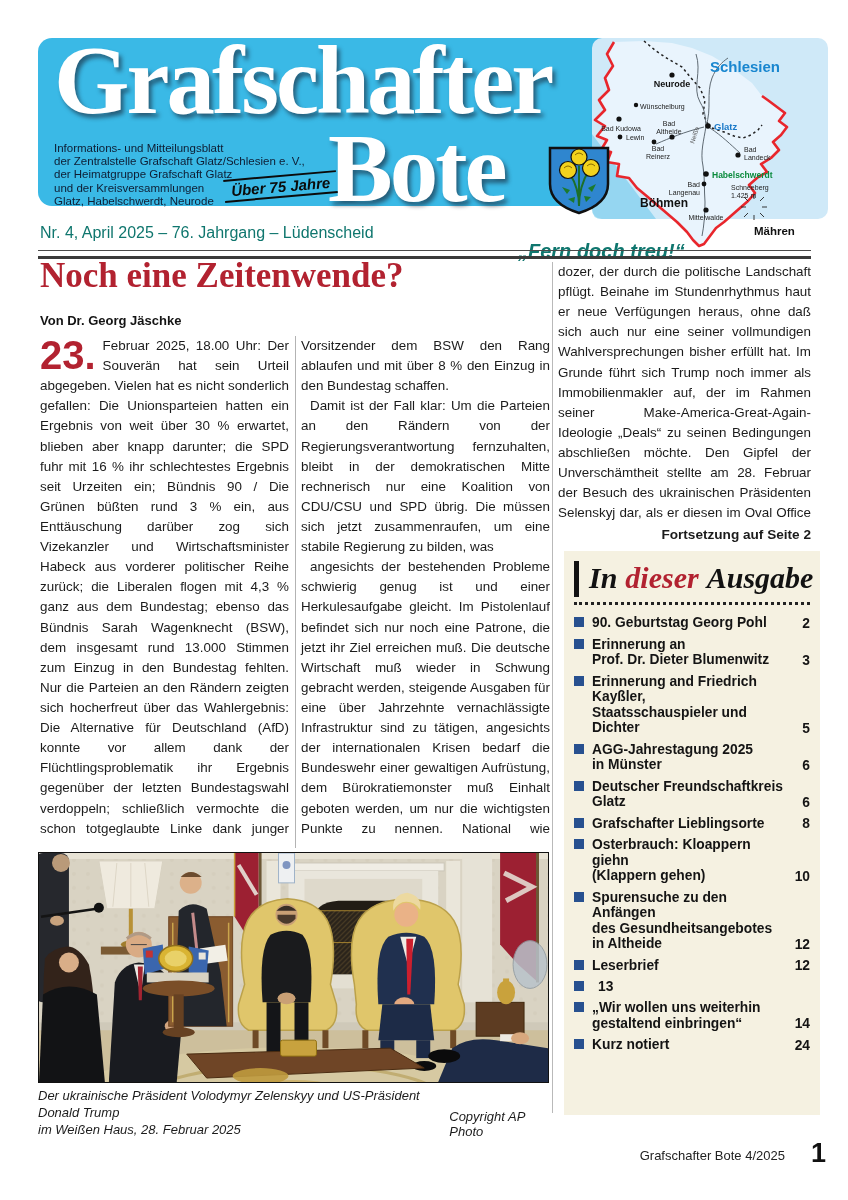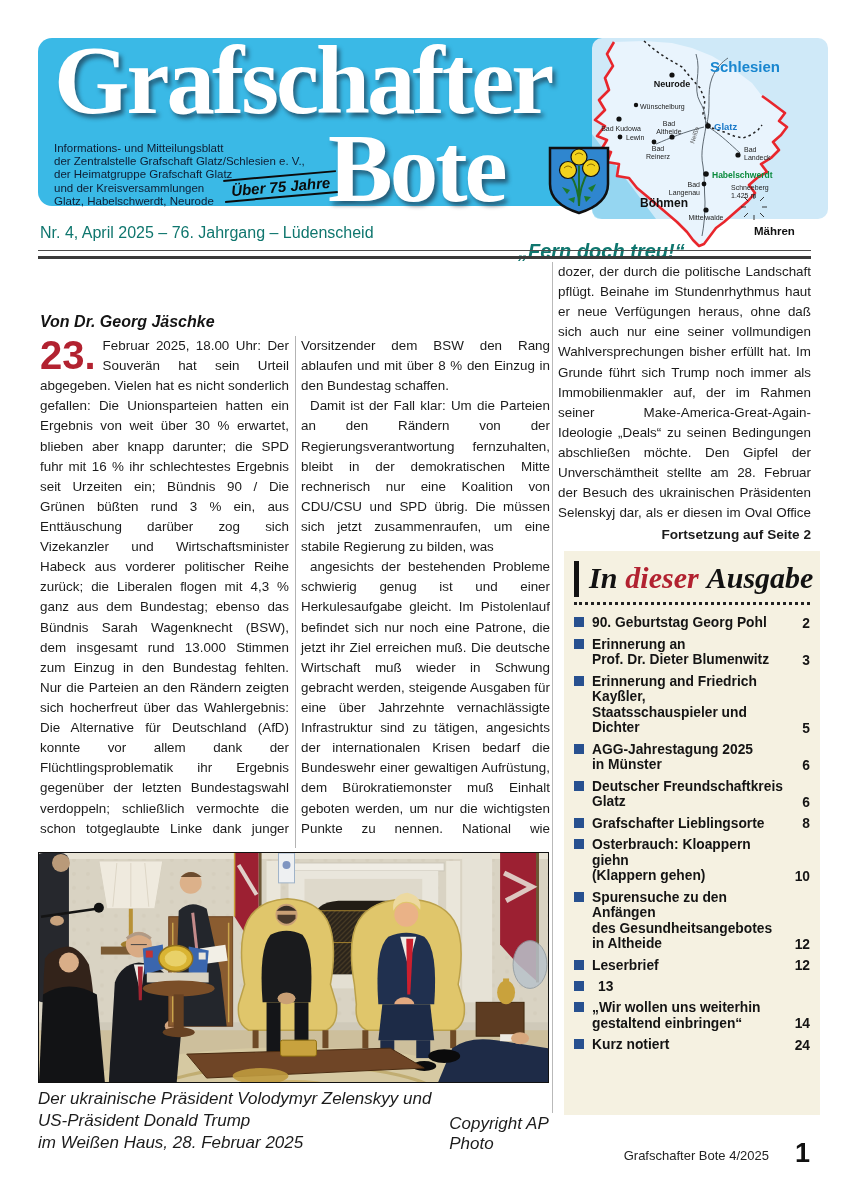--- a/index.html
+++ b/index.html
@@ -25,62 +25,62 @@
 
   
   .dateline{position:absolute;left:40px;top:224px;width:770px;font-size:16px;color:#0f766e;}
   .motto{position:absolute;left:478px;top:16px;font-weight:bold;font-style:italic;font-size:20px;text-align:center;}
   .rules{position:absolute;left:38px;top:250px;width:773px;height:5px;
          border-top:1.5px solid #4a4a4a;border-bottom:3.5px solid #3a3a3a;}
 
   
   .headline{position:absolute;left:40px;top:256px;font-family:"Liberation Serif",serif;
             font-weight:bold;font-size:35px;color:var(--red,#b22230);}
-  .byline{position:absolute;left:40px;top:313px;font-size:16px;font-weight:bold;color:#141414;font-style:italic;}
+  .byline{position:absolute;left:40px;top:313px;font-size:13px;font-weight:bold;color:#141414;}
   .cols{position:absolute;left:40px;top:336px;width:510px;height:512px;overflow:hidden;
         column-count:2;column-gap:12px;column-fill:auto;column-rule:1px solid #b3b3b3;
         font-size:13.4px;line-height:1.5;text-align:justify;hyphens:auto;}
   .cols p{margin:0;}
   .cols p + p{text-indent:9px;}
   .dropcap{float:left;color:var(--red,#b22230);font-size:40px;font-weight:bold;
            line-height:.82;margin:3px 7px 0 0;}
   .col3text{position:absolute;left:558px;top:262px;width:253px;height:262px;overflow:hidden;
             font-size:13.4px;line-height:1.5;text-align:justify;hyphens:auto;}
   .col3text p{margin:0;}
   .continuation{position:absolute;left:558px;top:527px;width:253px;text-align:right;
                 font-weight:bold;font-size:13.6px;}
   .vrule2{position:absolute;left:552px;top:262px;width:1px;height:851px;background:#b9b9b9;}
 
   
   .photo{position:absolute;left:38px;top:852px;width:509px;height:229px;
          border:1.5px solid #111;background:#d9d3c3;}
   .photo svg{display:block;width:100%;height:100%;}
   .caption{position:absolute;left:38px;top:1088px;width:511px;display:flex;
            justify-content:space-between;align-items:flex-end;font-style:italic;
-           font-size:17px;color:#1c1c1c;}
+           font-size:13px;color:#1c1c1c;}
   .caption-text{white-space:pre-line;line-height:1.3;}
 
   
   .toc{position:absolute;left:564px;top:551px;width:256px;height:564px;box-sizing:border-box;
        background:var(--cream,#f5f1e1);padding:10px 10px 6px 10px;overflow:hidden;}
   .toc-title{font-family:"Liberation Serif",serif;font-style:italic;font-weight:bold;
              font-size:30px;color:#121212;border-left:5px solid #121212;padding:0 0 2px 10px;}
   .toc-title .sp{margin-right:8px;}
   .toc-title .em{color:var(--red,#c1272d);}
   .toc-sep{border-top:3px dotted #222;margin:5px 0 10px 0;}
   .toc-item{display:flex;align-items:flex-end;margin-bottom:6px;}
   .toc-bullet{width:10px;height:10px;background:var(--bullet,#27508f);flex:none;
               align-self:flex-start;margin:2px 8px 0 0;}
   .toc-label{flex:1;font-weight:bold;font-size:13.8px;line-height:15.5px;
              white-space:pre-line;color:#141414;}
   .toc-page{font-weight:bold;font-size:13.8px;margin-left:6px;color:#141414;}
 
   
   .footer{position:absolute;top:1140px;left:0;width:810px;display:flex;
-          justify-content:flex-end;align-items:flex-end;gap:26px;}
+          justify-content:flex-end;align-items:flex-end;gap:26px;padding-left:16px;}
   .footer-issue{font-size:13px;color:#222;padding-bottom:4px;}
   .footer-page{font-size:27px;font-weight:bold;color:#111;line-height:1;}
 </style>
 </head>
 <body>
 
 <div class="page">
 
   <div class="masthead">
     <span class="mast-title t1">Grafschafter</span>
@@ -152,20 +152,21 @@
       </g>
     </svg>
   </div>
 
   <div class="dateline">
     <span>Nr. 4, April 2025 – 76. Jahrgang – Lüdenscheid</span>
     <span class="motto">„Fern doch treu!“</span>
   </div>
   <div class="rules"></div>
 
+  <h1 class="headline" style="margin:0;">Noch eine Zeitenwende?</h1>
   <div class="byline">Von Dr. Georg Jäschke</div>
   <div class="vrule2"></div>
 
   <div class="cols">
     <p>
       <span class="dropcap">23.</span><span>Februar 2025, 18.00 Uhr: Der Souverän hat sein Urteil abgegeben. Vielen hat es nicht sonderlich gefallen: Die Unionsparteien hatten ein Ergebnis von weit über 30 % erwartet, blieben aber knapp darunter; die SPD fuhr mit 16 % ihr schlechtestes Ergebnis seit Urzeiten ein; Bündnis 90 / Die Grünen büßten rund 3 % ein, aus Enttäuschung darüber zog sich Vizekanzler und Wirtschaftsminister Habeck aus vorderer politischer Reihe zurück; die Liberalen flogen mit 4,3 % ganz aus dem Bundestag; ebenso das Bündnis Sarah Wagenknecht (BSW), dem insgesamt rund 13.000 Stimmen zum Einzug in den Bundestag fehlten. Nur die Parteien an den Rändern zeigten sich hocherfreut über das Wahlergebnis: Die Alternative für Deutschland (AfD) konnte vor allem dank der Flüchtlingsproblematik ihr Ergebnis gegenüber der letzten Bundestagswahl verdoppeln; schließlich vermochte die schon totgeglaubte Linke dank junger Vorsitzender dem BSW den Rang ablaufen und mit über 8 % den Einzug in den Bundestag schaffen.</span>
     </p>
     <p>Damit ist der Fall klar: Um die Parteien an den Rändern von der Regierungsverantwortung fernzuhalten, bleibt in der demokratischen Mitte rechnerisch nur eine Koalition von CDU/CSU und SPD übrig. Die müssen sich jetzt zusammenraufen, um eine stabile Regierung zu bilden, was</p>
     <p>angesichts der bestehenden Probleme schwierig genug ist und einer Herkulesaufgabe gleicht. Im Pistolenlauf befindet sich nur noch eine Patrone, die jetzt ihr Ziel erreichen muß. Die deutsche Wirtschaft muß wieder in Schwung gebracht werden, steigende Ausgaben für eine über Jahrzehnte vernachlässigte Infrastruktur sind zu tätigen, angesichts der internationalen Krisen bedarf die Bundeswehr einer gewaltigen Aufrüstung, dem Bürokratiemonster muß Einhalt geboten werden, um nur die wichtigsten Punkte zu nennen. National wie international muß die neue Regierung zügig an den Start kommen, am besten noch vor Ostern, wie es der künftige Bundeskanzler Friedrich Merz geplant hat. Leider gibt es eine Reihe von SPD-Abgeordneten, die offensichtlich noch alte Rechnungen mit dem künftigen Regierungschef offen haben und deshalb angekündigt haben, ihn nicht zum Bundeskanzler zu wählen.</p>
 

